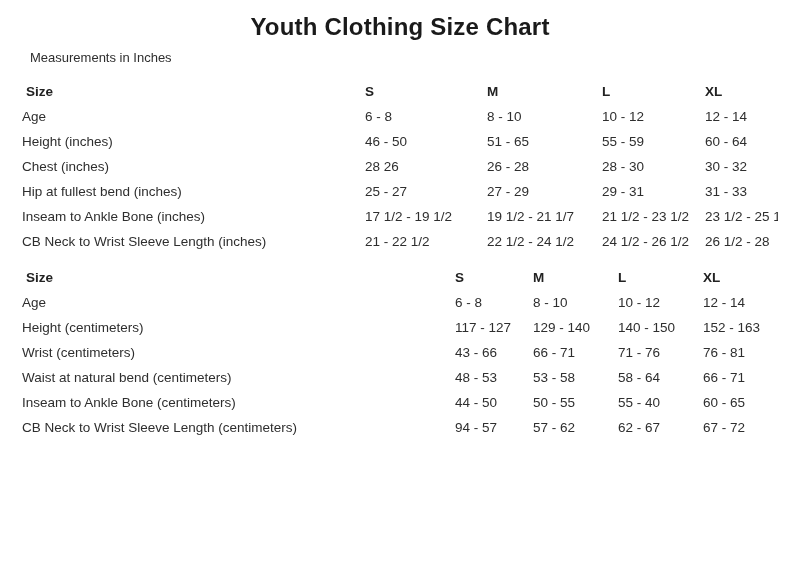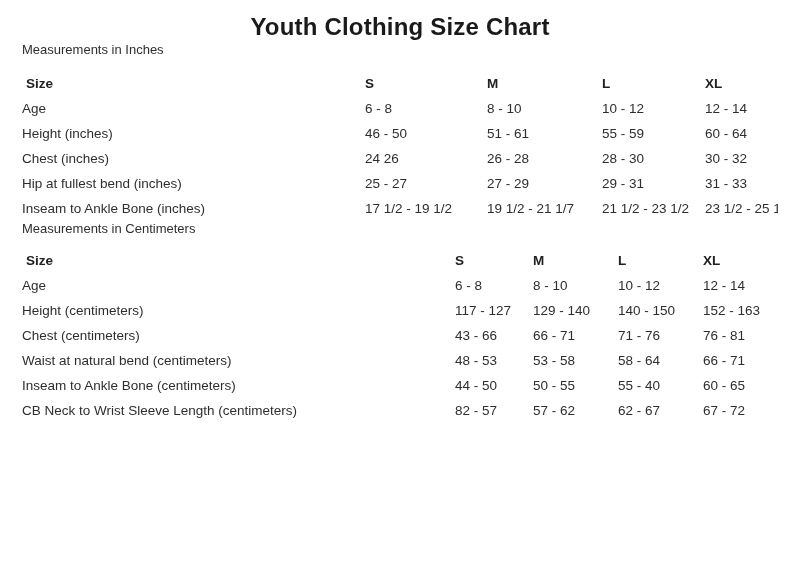--- a/index.html
+++ b/index.html
@@ -23,21 +23,21 @@
   h1.page-title {
     margin: 12px 0 0 0;
     text-align: center;
     font-size: 24px;
     line-height: 30px;
     font-weight: 700;
     color: #1a1a1a;
     letter-spacing: 0.2px;
   }
   p.caption {
-    margin: 0;
+    margin: 8px;
     font-size: 13px;
     line-height: 16px;
     font-weight: 400;
     color: #2e2e2e;
   }
   .caption-inches { margin-top: 24px; }
   .caption-cm     { margin-top: 35px; }
 
   table.size-table {
     border-collapse: collapse;
@@ -111,51 +111,57 @@
         <tr>
           <td>Age</td>
           <td>6 - 8</td>
           <td>8 - 10</td>
           <td>10 - 12</td>
           <td>12 - 14</td>
         </tr>
         <tr>
           <td>Height (inches)</td>
           <td>46 - 50</td>
-          <td>51 - 61</td>
+          <td>51 - 65</td>
           <td>55 - 59</td>
           <td>60 - 64</td>
         </tr>
         <tr>
           <td>Chest (inches)</td>
-          <td>24 26</td>
+          <td>28 26</td>
           <td>26 - 28</td>
           <td>28 - 30</td>
           <td>30 - 32</td>
         </tr>
         <tr>
           <td>Hip at fullest bend (inches)</td>
           <td>25 - 27</td>
           <td>27 - 29</td>
           <td>29 - 31</td>
           <td>31 - 33</td>
         </tr>
         <tr>
           <td>Inseam to Ankle Bone (inches)</td>
           <td>17 1/2 - 19 1/2</td>
           <td>19 1/2 - 21 1/7</td>
           <td>21 1/2 - 23 1/2</td>
           <td>23 1/2 - 25 1/2</td>
         </tr>
+        <tr>
+          <td>CB Neck to Wrist Sleeve Length (inches)</td>
+          <td>21 - 22 1/2</td>
+          <td>22 1/2 - 24 1/2</td>
+          <td>24 1/2 - 26 1/2</td>
+          <td>26 1/2 - 28</td>
+        </tr>
       </tbody>
     </table>
   </section>
 
   <section>
-    <p class="caption caption-cm">Measurements in Centimeters</p>
 
     <table class="size-table t-cm">
       <colgroup>
         <col class="c-label">
           <col class="c-s">
           <col class="c-m">
           <col class="c-l">
           <col class="c-xl">
       </colgroup>
       <thead>
@@ -176,21 +182,21 @@
           <td>12 - 14</td>
         </tr>
         <tr>
           <td>Height (centimeters)</td>
           <td>117 - 127</td>
           <td>129 - 140</td>
           <td>140 - 150</td>
           <td>152 - 163</td>
         </tr>
         <tr>
-          <td>Chest (centimeters)</td>
+          <td>Wrist (centimeters)</td>
           <td>43 - 66</td>
           <td>66 - 71</td>
           <td>71 - 76</td>
           <td>76 - 81</td>
         </tr>
         <tr>
           <td>Waist at natural bend (centimeters)</td>
           <td>48 - 53</td>
           <td>53 - 58</td>
           <td>58 - 64</td>
@@ -198,21 +204,21 @@
         </tr>
         <tr>
           <td>Inseam to Ankle Bone (centimeters)</td>
           <td>44 - 50</td>
           <td>50 - 55</td>
           <td>55 - 40</td>
           <td>60 - 65</td>
         </tr>
         <tr>
           <td>CB Neck to Wrist Sleeve Length (centimeters)</td>
-          <td>82 - 57</td>
+          <td>94 - 57</td>
           <td>57 - 62</td>
           <td>62 - 67</td>
           <td>67 - 72</td>
         </tr>
       </tbody>
     </table>
   </section>
 
 </main>
 

